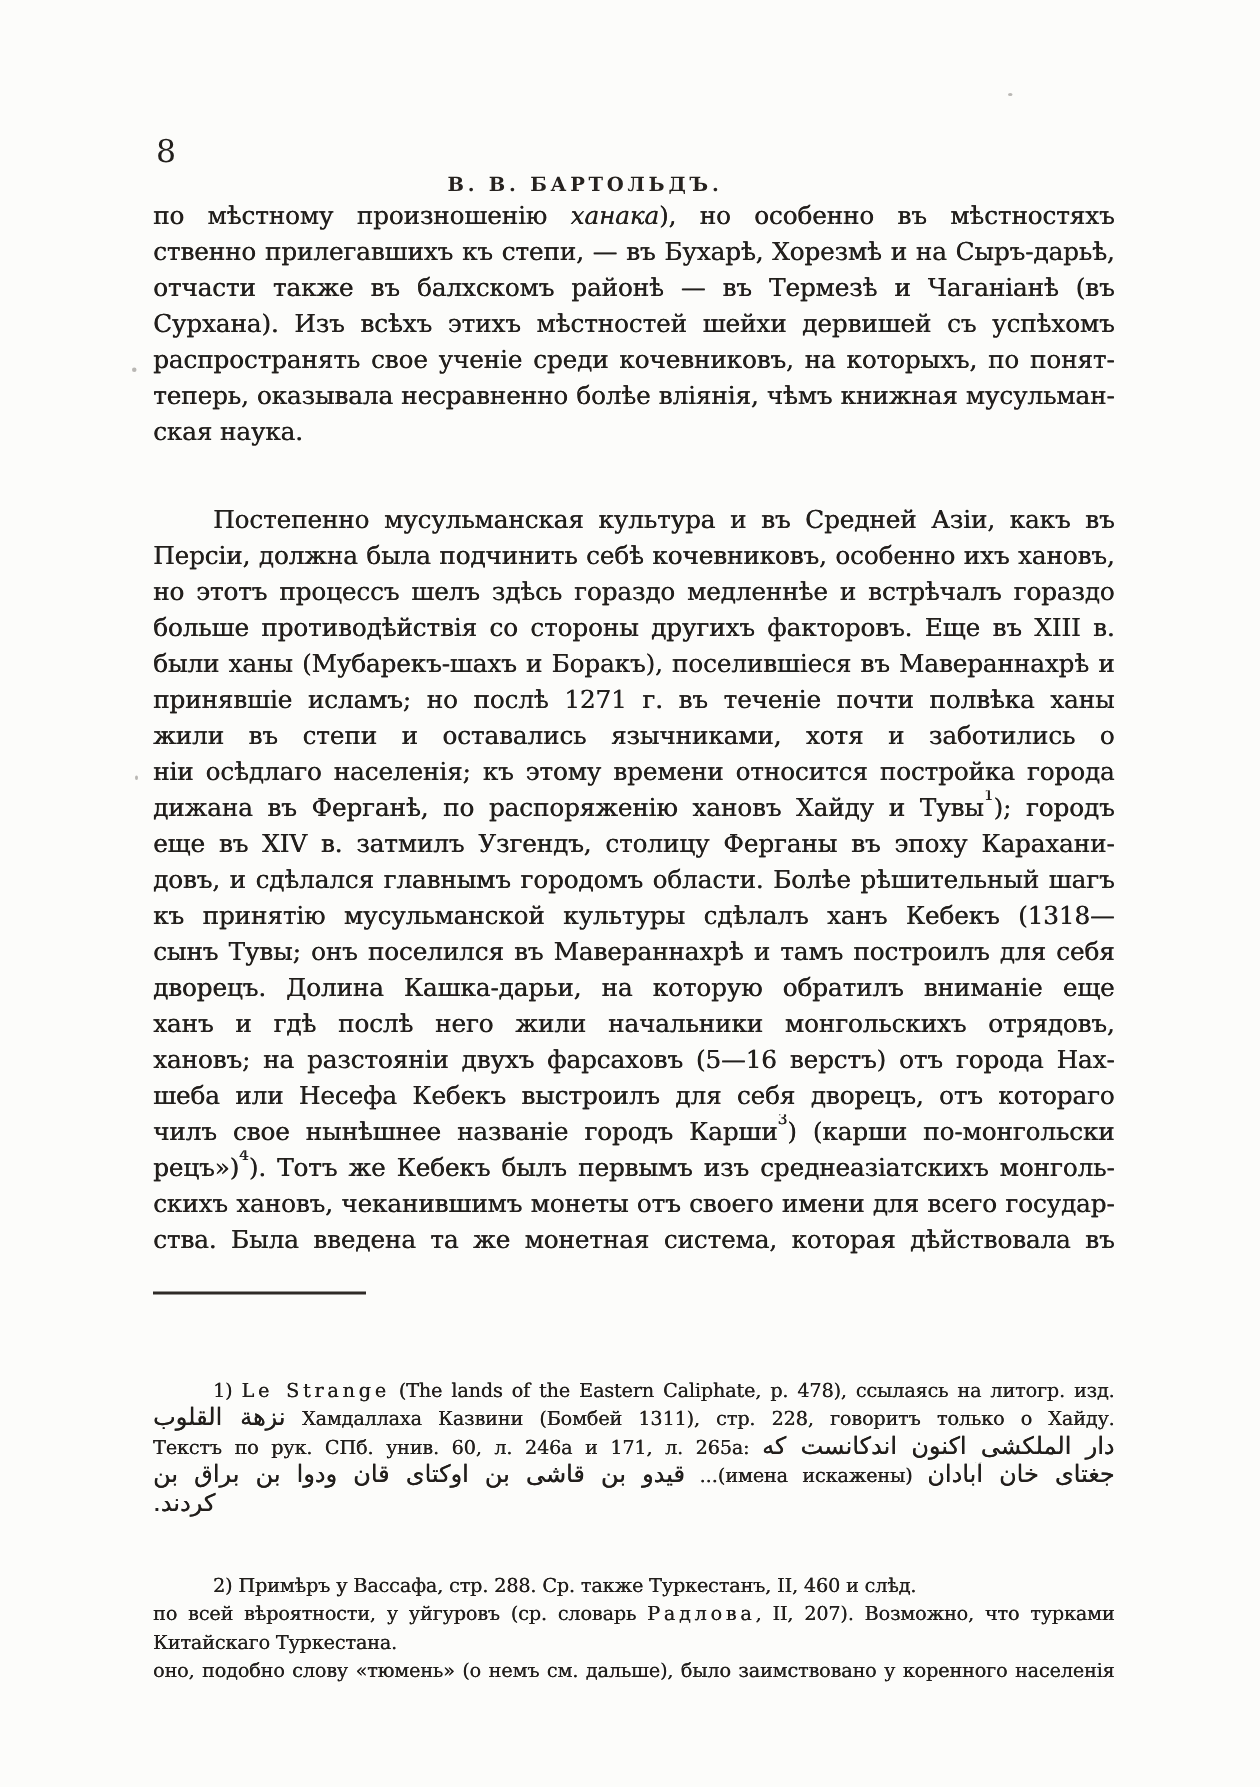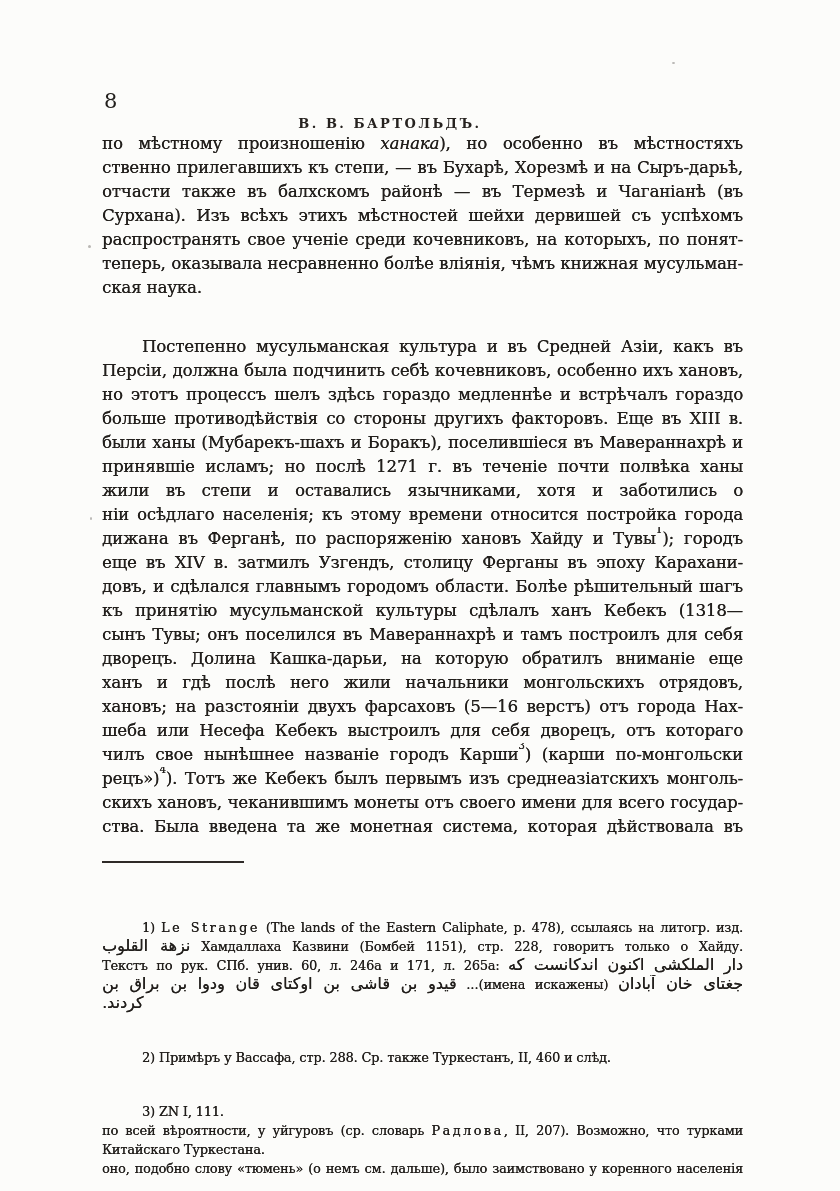--- a/index.html
+++ b/index.html
@@ -106,26 +106,25 @@
       <div class="line"><span>чилъ свое нынѣшнее названіе городъ Карши</span><sup>3</sup><span>) (карши по-монгольски «дво-</span></div>
       <div class="line"><span>рецъ»)</span><sup>4</sup><span>). Тотъ же Кебекъ былъ первымъ изъ среднеазіатскихъ монголь-</span></div>
       <div class="line"><span>скихъ хановъ, чеканившимъ монеты отъ своего имени для всего государ-</span></div>
       <div class="line"><span>ства. Была введена та же монетная система, которая дѣйствовала въ Пер-</span></div>
     </div>
 
   <div class="fn-rule"></div>
 
   <div class="footnotes" id="footnotes">
       <div class="line indent"><span>1) </span><span class="spaced">Le Strange</span><span> (The lands of the Eastern Caliphate, p. 478), ссылаясь на литогр. изд.</span></div>
-      <div class="line"><span class="ar">نزهة‎ القلوب‎</span><span> Хамдаллаха Казвини (Бомбей 1151), стр. 228, говоритъ только о Хайду.</span></div>
+      <div class="line"><span class="ar">نزهة‎ القلوب‎</span><span> Хамдаллаха Казвини (Бомбей 1311), стр. 228, говоритъ только о Хайду.</span></div>
       <div class="line"><span>Текстъ по рук. СПб. унив. 60, л. 246а и 171, л. 265а: </span><span class="ar">دار‎ الملكشى‎ اكنون‎ اندكانست‎ كه‎</span></div>
       <div class="line"><span class="ar">قيدو‎ بن‎ قاشى‎ بن‎ اوكتاى‎ قان‎ ودوا‎ بن‎ براق‎ بن‎</span><span> ...(имена искажены) </span><span class="ar">جغتاى‎ خان‎ آبادان‎</span></div>
       <div class="line end"><span class="ar">كردند‎.</span></div>
       <div class="line indent end"><span>2) Примѣръ у Вассафа, стр. 288. Ср. также Туркестанъ, II, 460 и слѣд.</span></div>
-      <div class="line indent end"><span>3) ZN I, 111.</span></div>
       <div class="line"><span>по всей вѣроятности, у уйгуровъ (ср. словарь </span><span class="spaced">Радлова</span><span>, II, 207). Возможно, что турками</span></div>
       <div class="line end"><span>Китайскаго Туркестана.</span></div>
       <div class="line"><span>оно, подобно слову «тюмень» (о немъ см. дальше), было заимствовано у коренного населенія</span></div>
     </div>
 
   <span class="speck s1"></span>
   <span class="speck s2"></span>
   <span class="speck s3"></span>
 </div>
 

